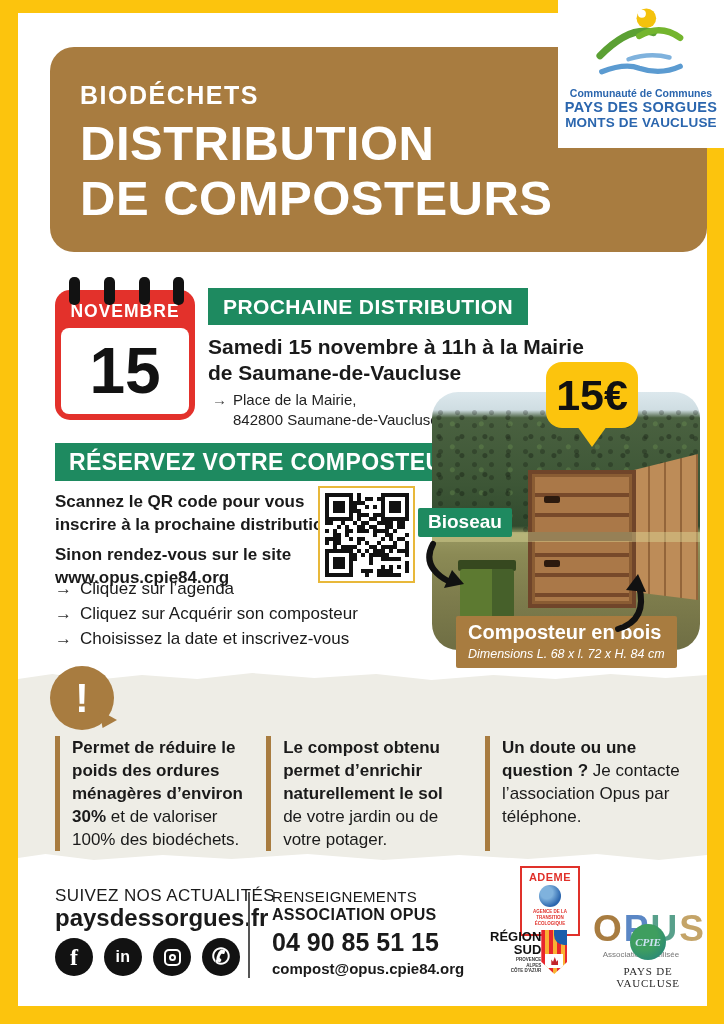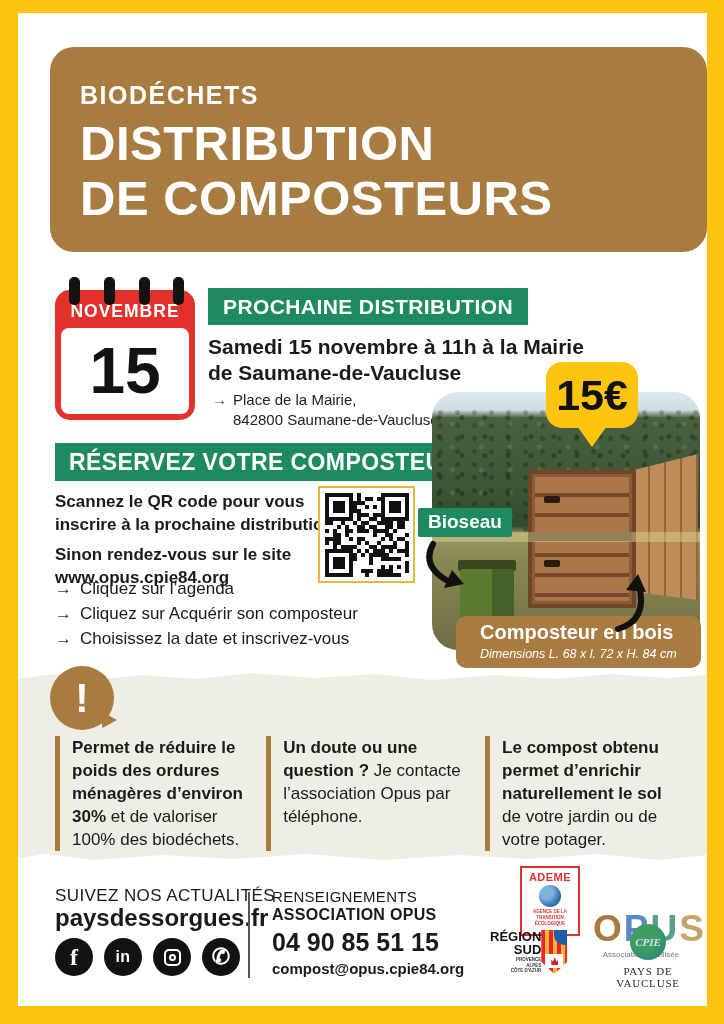--- a/index.html
+++ b/index.html
@@ -84,21 +84,21 @@
     border-left:15px solid transparent; border-right:15px solid transparent; border-top:21px solid #FCC40D; }
   .price { font-size:43px; font-weight:800; color:#111; }
 
   .bioseau { position:absolute; left:418px; top:508px; background:#1E8A60; color:#fff; font-size:19px; font-weight:800;
     padding:3px 10px 4px; z-index:4; border-radius:2px; }
   .arrow-svg { position:absolute; z-index:4; }
   .bioseau-arrow { left:420px; top:540px; }
   .comp-arrow { left:612px; top:572px; }
 
   .comp-label { position:absolute; left:456px; top:616px; z-index:4; background:#A87C40; color:#fff;
-    padding:5px 24px 7px; border-radius:10px; }
+    padding:5px 12px 7px; border-radius:2px; }
   .comp-title { font-size:20px; font-weight:800; }
   .comp-dims { font-size:12.5px; font-style:italic; margin-top:3px; }
 
   
   .advantages { position:absolute; left:18px; top:672px; width:689px; height:190px; background:#EEEDE6; z-index:2;
     clip-path:polygon(0 7px,5% 2px,11% 8px,18% 3px,26% 7px,34% 1px,43% 6px,52% 2px,60% 8px,69% 3px,78% 7px,86% 2px,94% 6px,100% 3px,
       100% calc(100% - 7px),93% calc(100% - 2px),84% calc(100% - 8px),74% calc(100% - 3px),64% calc(100% - 7px),53% calc(100% - 2px),
       42% calc(100% - 8px),31% calc(100% - 3px),21% calc(100% - 7px),11% calc(100% - 2px),4% calc(100% - 8px),0 calc(100% - 4px)); }
   .bubble { position:absolute; left:50px; top:666px; width:64px; height:64px; background:#A87C40; border-radius:50%;
     z-index:3; display:flex; align-items:center; justify-content:center; }
@@ -166,20 +166,33 @@
   <div class="b-bottom"></div>
 
   <div class="header">
     <div class="kicker">BIODÉCHETS</div>
     <div class="title">
       <span>DISTRIBUTION</span><br>
       <span>DE COMPOSTEURS</span>
     </div>
   </div>
 
+  <div class="org-box">
+    <svg width="108" height="82" viewBox="0 0 120 92">
+      <circle cx="66" cy="16" r="11" fill="#F4C20D"></circle>
+      <circle cx="61" cy="11" r="4.5" fill="#fff"></circle>
+      <path d="M14 58 Q48 24 74 32" stroke="#5BA033" stroke-width="8" fill="none" stroke-linecap="round"></path>
+      <path d="M58 36 Q82 22 104 38" stroke="#74B52E" stroke-width="7" fill="none" stroke-linecap="round"></path>
+      <path d="M16 76 Q42 66 58 72 Q82 80 104 70" stroke="#5B9BD1" stroke-width="6" fill="none" stroke-linecap="round"></path>
+      <path d="M46 62 Q70 54 92 60" stroke="#7FB2DD" stroke-width="5" fill="none" stroke-linecap="round"></path>
+    </svg>
+    <div class="org-l1">Communauté de Communes</div>
+    <div class="org-l2">PAYS DES SORGUES</div>
+    <div class="org-l3">MONTS DE VAUCLUSE</div>
+  </div>
 
   <div class="calendar">
     <div class="cal-tab" style="left:14px"></div>
     <div class="cal-tab" style="left:49px"></div>
     <div class="cal-tab" style="left:84px"></div>
     <div class="cal-tab" style="left:118px"></div>
     <div class="cal-month">NOVEMBRE</div>
     <div class="cal-body">
       <span class="cal-day">15</span>
     </div>
@@ -415,24 +428,24 @@
 
   <div class="advantages"></div>
   <div class="bubble">
     <span class="bubble-mark">!</span>
   </div>
   <div class="adv-cols">
     <div class="adv-col">
       <strong>Permet de réduire le poids des ordures ménagères d’environ 30%</strong><span> et de valoriser 100% des biodéchets.</span>
     </div>
     <div class="adv-col">
+      <strong>Le compost obtenu permet d’enrichir naturellement le sol</strong><span> de votre jardin ou de votre potager.</span>
+    </div>
+    <div class="adv-col">
       <strong>Un doute ou une question ?</strong><span> Je contacte l’association Opus par téléphone.</span>
-    </div>
-    <div class="adv-col">
-      <strong>Le compost obtenu permet d’enrichir naturellement le sol</strong><span> de votre jardin ou de votre potager.</span>
     </div>
   </div>
 
   <div class="follow">SUIVEZ NOS ACTUALITÉS</div>
   <div class="mysite">paysdessorgues.fr</div>
   <div class="socials">
     <div class="soc">
       <span class="soc-f">f</span>
     </div>
     <div class="soc">

